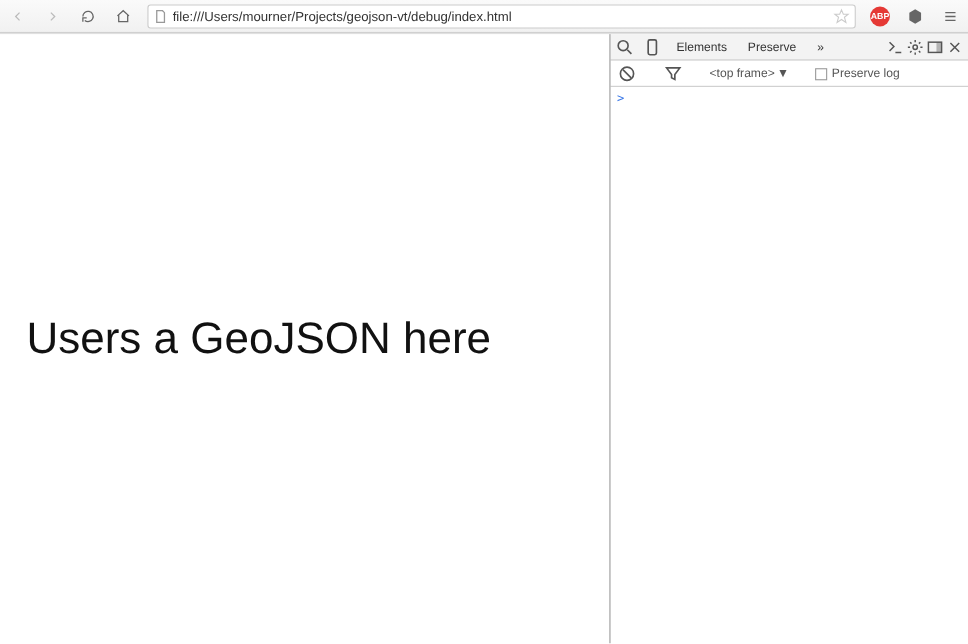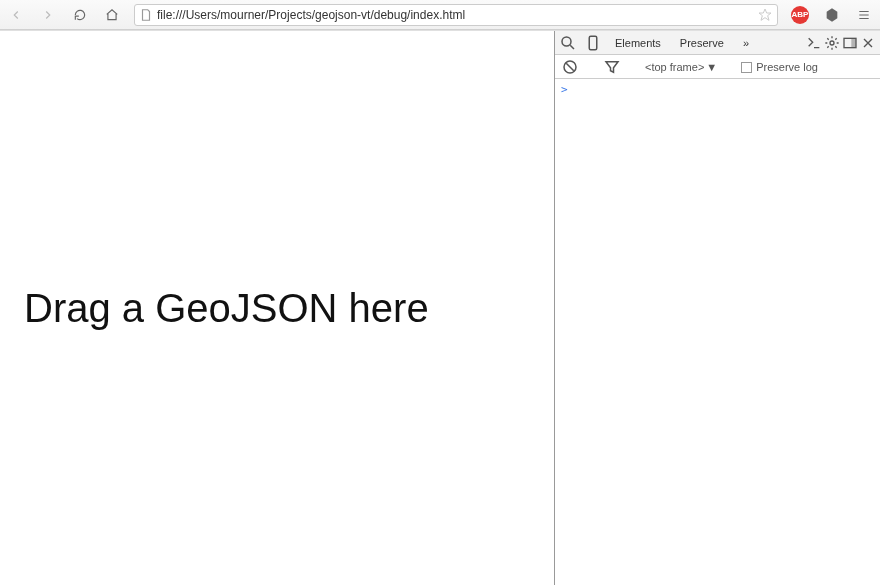--- a/index.html
+++ b/index.html
@@ -191,21 +191,21 @@
   <div class="tb-btn hamburger">
     <svg viewBox="0 0 24 24">
         <path d="M4 6h16M4 12h16M4 18h16" stroke="currentColor" stroke-width="2"></path>
       </svg>
   </div>
 </div>
 
 <div class="main">
 
   <div class="page">
-    <div class="page-text">Drag a GeoJSON here</div>
+    <div class="page-text">Users a GeoJSON here</div>
   </div>
 
   <div class="devtools">
     <div class="dt-tabs">
       <div class="dt-icon">
         <svg viewBox="0 0 24 24">
             <circle cx="10" cy="10" r="6" fill="none" stroke="currentColor" stroke-width="2"></circle>
             <path d="M15 15l5 5" stroke="currentColor" stroke-width="2"></path>
           </svg>
       </div>

